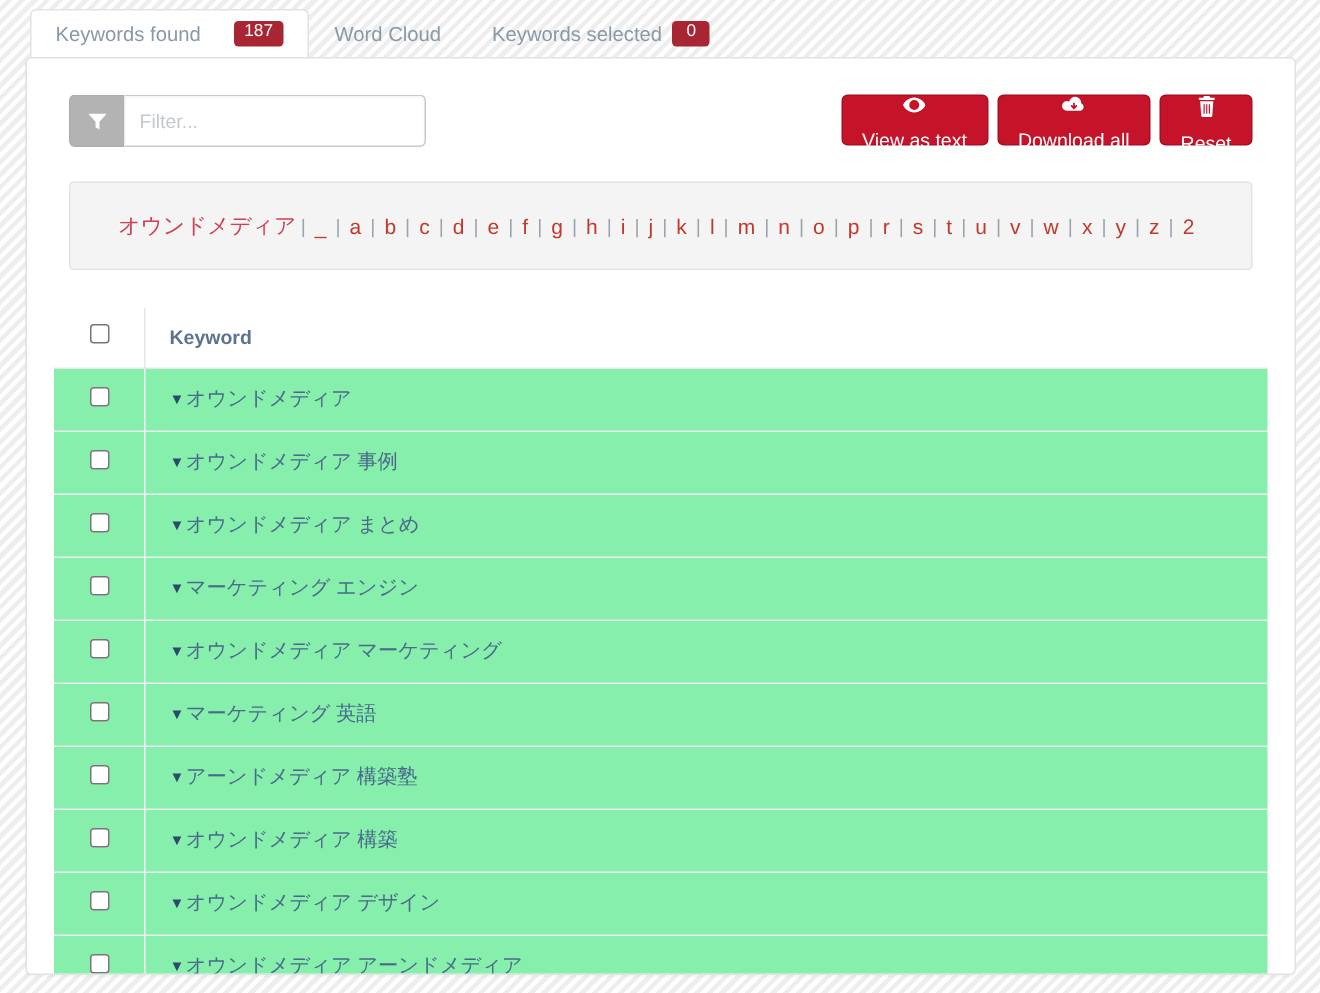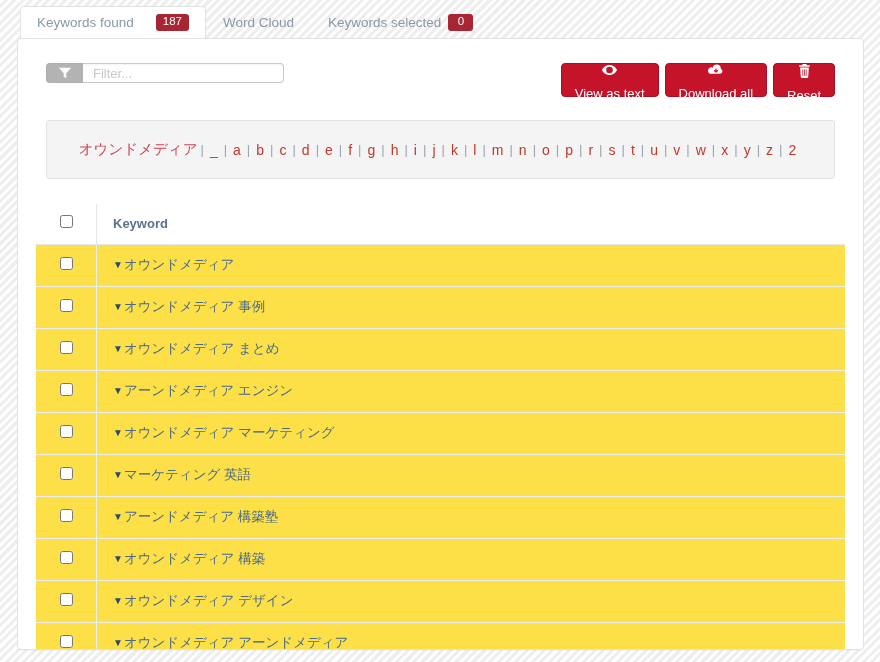--- a/index.html
+++ b/index.html
@@ -84,21 +84,21 @@
   
   .toolbar {
     display: flex;
     align-items: flex-start;
     justify-content: space-between;
     padding: 24px 28px 0 28px;
   }
   .filter-group {
     display: flex;
     align-items: stretch;
-    height: 20px;
+    height: 35px;
     border-radius: 4px;
   }
   .filter-icon {
     width: 36px;
     display: flex;
     align-items: center;
     justify-content: center;
     background: #b3b3b3;
     border: 1px solid #adadad;
     border-right: none;
@@ -184,21 +184,21 @@
     color: #5b7392;
     text-align: left;
     padding: 11px 0 13px 0;
     border-bottom: 1px solid #e4e7ea;
     background: #ffffff;
   }
   tbody td {
     padding: 11px 0 12px 0;
     border-top: 1px solid #eceff1;
     border-bottom: 1px solid #eceff1;
-    background: #fde047;
+    background: #86efac;
     color: #4a6customs;
   }
   tbody tr td { color: #4a6customs; }
   .col-check {
     width: 60px;
     text-align: center;
     border-right: 1px solid #eceff1;
   }
   thead .col-check { border-right: 1px solid #e4e7ea; }
   .col-keyword { padding-left: 16px !important; }
@@ -369,21 +369,21 @@
           <tr>
             <td class="col-check"><input type="checkbox" style=""></td>
             <td class="col-keyword"><span class="caret">▼</span><span class="kw-link">オウンドメディア 事例</span></td>
           </tr>
           <tr>
             <td class="col-check"><input type="checkbox" style=""></td>
             <td class="col-keyword"><span class="caret">▼</span><span class="kw-link">オウンドメディア まとめ</span></td>
           </tr>
           <tr>
             <td class="col-check"><input type="checkbox" style=""></td>
-            <td class="col-keyword"><span class="caret">▼</span><span class="kw-link">アーンドメディア エンジン</span></td>
+            <td class="col-keyword"><span class="caret">▼</span><span class="kw-link">マーケティング エンジン</span></td>
           </tr>
           <tr>
             <td class="col-check"><input type="checkbox" style=""></td>
             <td class="col-keyword"><span class="caret">▼</span><span class="kw-link">オウンドメディア マーケティング</span></td>
           </tr>
           <tr>
             <td class="col-check"><input type="checkbox" style=""></td>
             <td class="col-keyword"><span class="caret">▼</span><span class="kw-link">マーケティング 英語</span></td>
           </tr>
           <tr>

